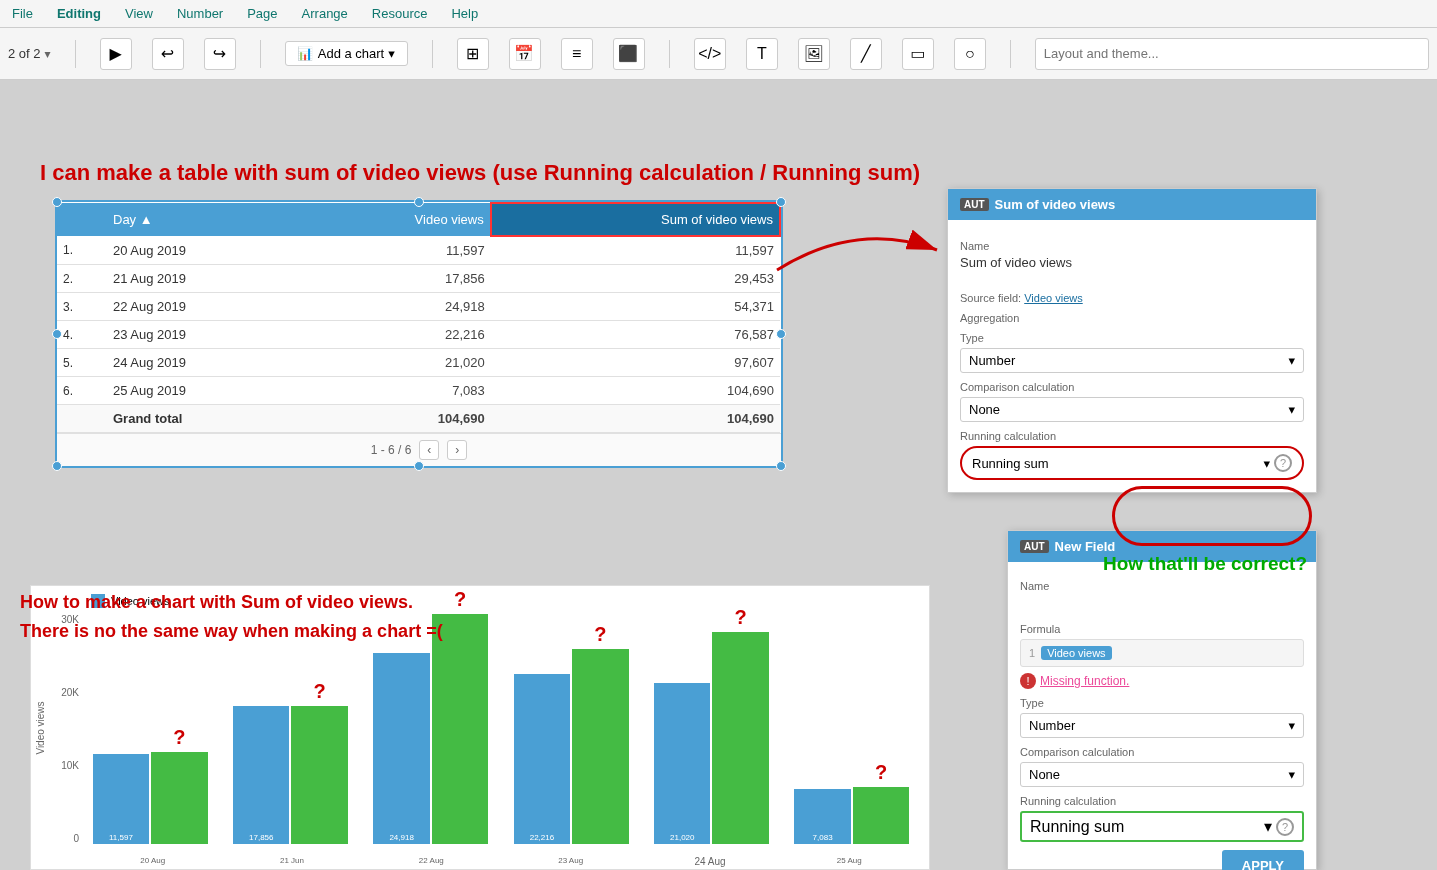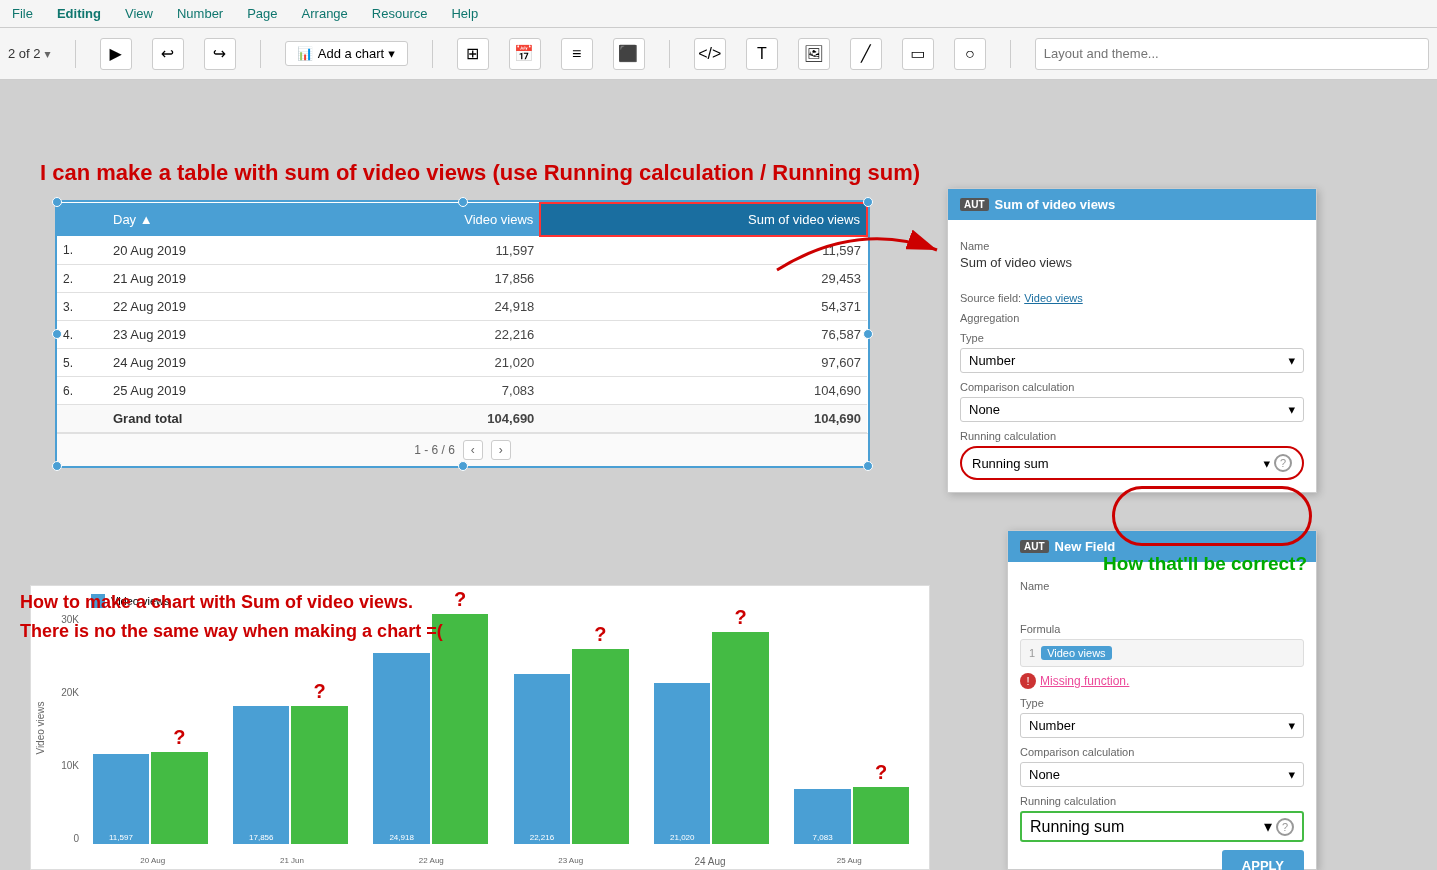--- a/index.html
+++ b/index.html
@@ -106,21 +106,21 @@
       font-weight: bold;
       color: #cc0000;
       z-index: 10;
     }
 
     
     .table-widget {
       position: absolute;
       top: 120px;
       left: 55px;
-      width: 815px;
+      width: 728px;
       background: white;
       border: 2px solid #4a9fd4;
       z-index: 5;
     }
     .table-widget table {
       width: 100%;
       border-collapse: collapse;
       font-size: 13px;
     }
     .table-widget th {

